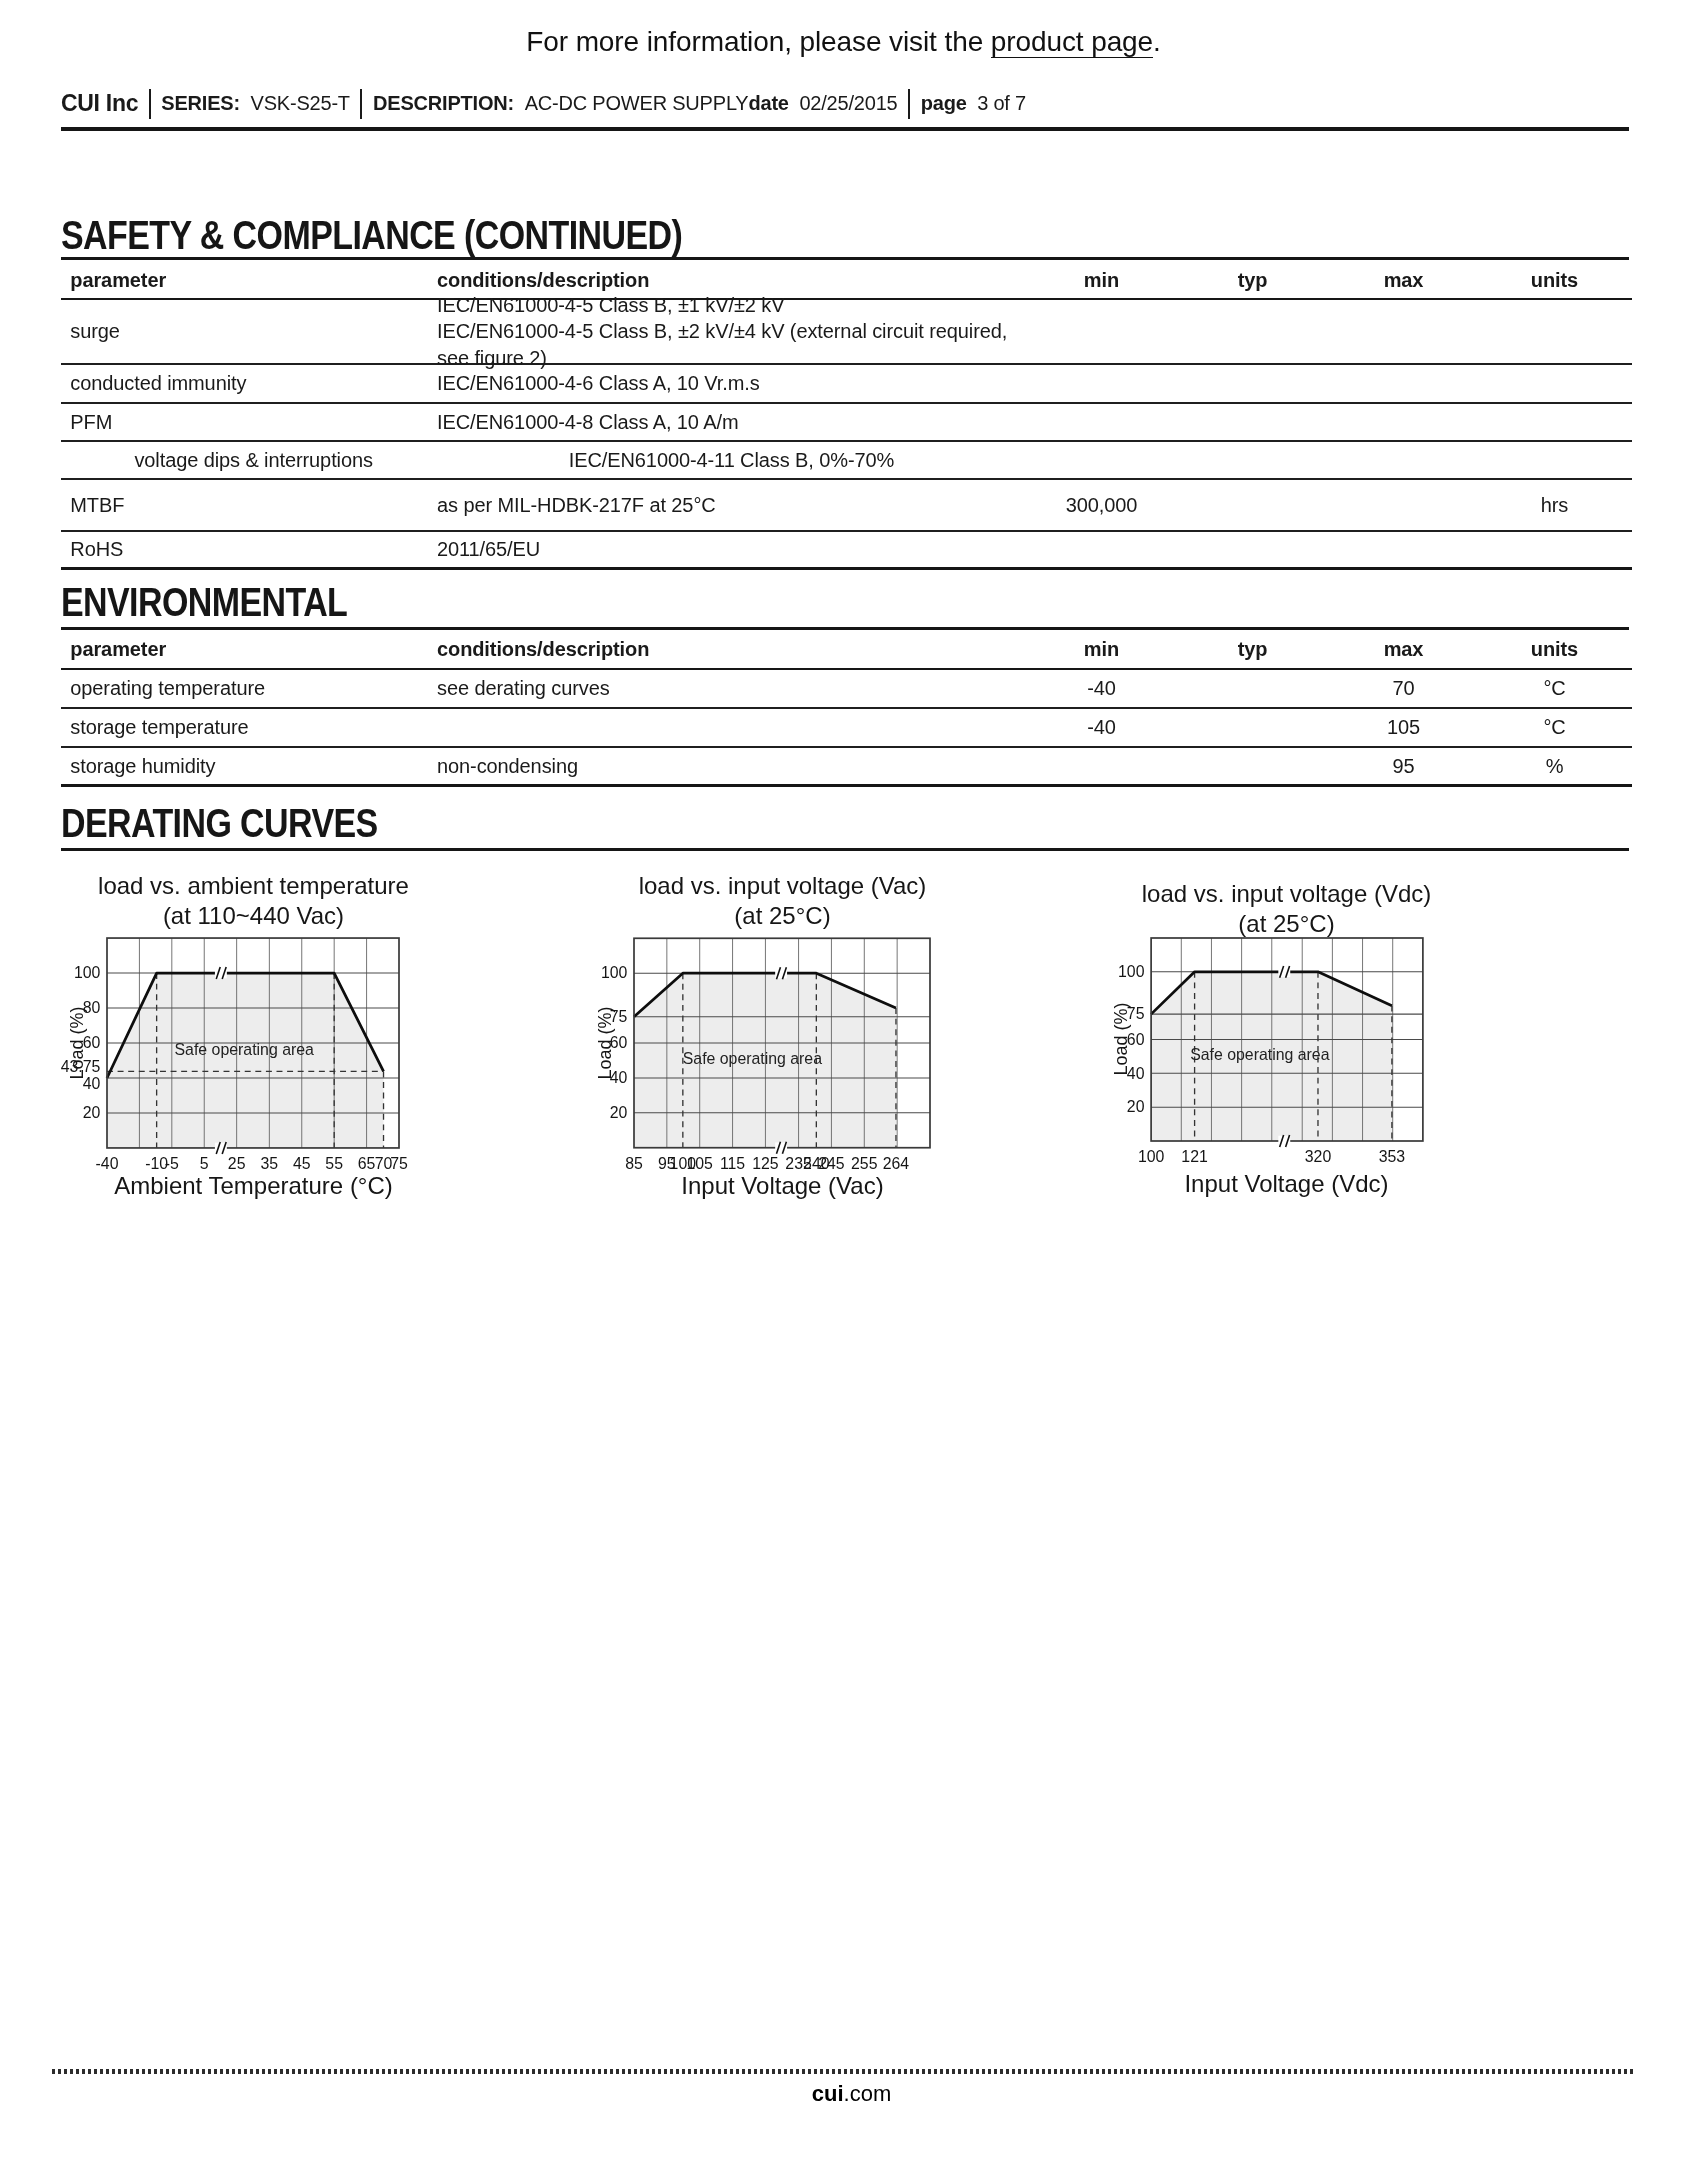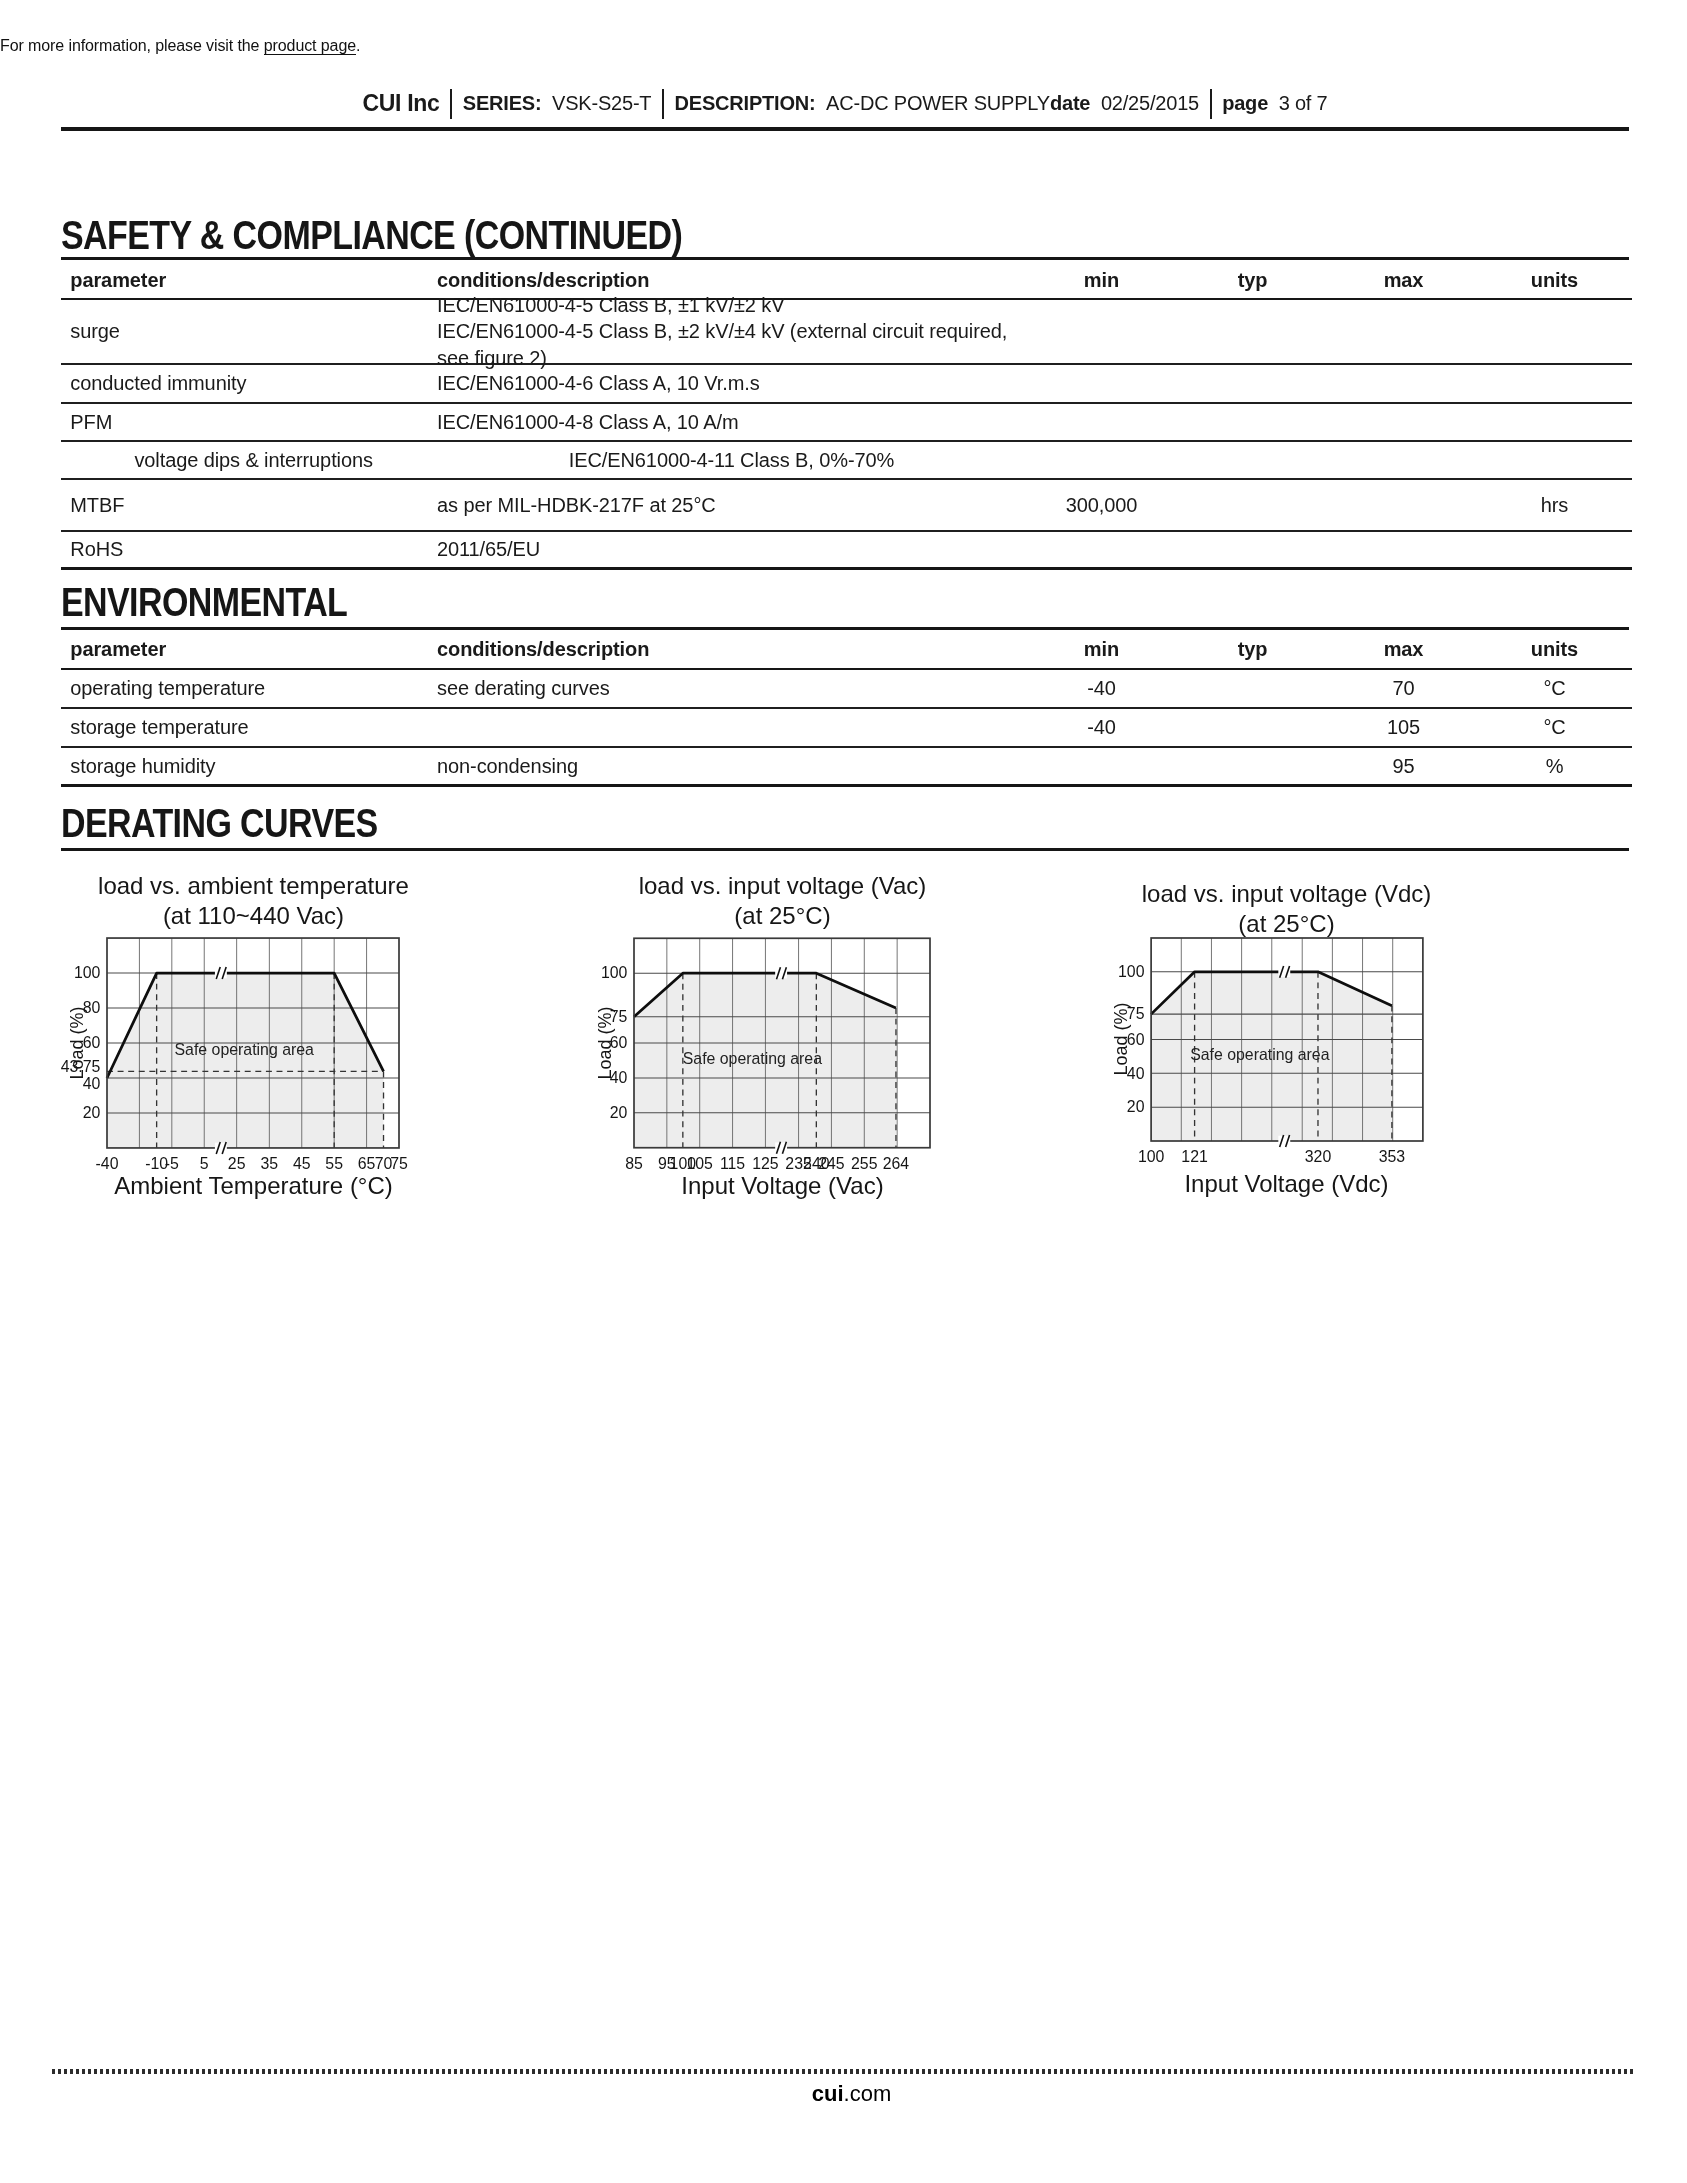--- a/index.html
+++ b/index.html
@@ -1,26 +1,26 @@
 <!DOCTYPE html>
 <html style="font-size:10.6px"><head>
 <meta charset="utf-8">
 <style>
   html,body{margin:0;padding:0;background:#ffffff;}
   #page{position:relative;width:1687px;height:2183px;background:#ffffff;
         font-family:"Liberation Sans",sans-serif;color:#1a1a1a;overflow:hidden;}
 
   
-  .top-note{position:absolute;top:37px;left:0;width:1687px;text-align:left;
-            font-size:16px;letter-spacing:-0.1px;color:#111;}
+  .top-note{position:absolute;top:26px;left:0;width:1687px;text-align:center;
+            font-size:28px;letter-spacing:-0.1px;color:#111;}
   .top-note a{color:#111;text-decoration:none;border-bottom:1.3px solid #111;}
 
   
   .hdr{position:absolute;top:85px;left:61px;width:1568px;height:37px;
-       display:flex;align-items:center;justify-content:center;}
+       display:flex;align-items:center;justify-content:flex-start;}
   .hgrp{display:flex;align-items:center;gap:10.6px;}
   .hsep{width:2px;height:30px;background:#1a1a1a;}
   .hco{font-size:23px;font-weight:bold;letter-spacing:-0.3px;}
   .hlbl{font-size:20px;font-weight:bold;letter-spacing:-0.2px;}
   .hval{font-size:20px;letter-spacing:-0.2px;}
   .rule-hdr{position:absolute;top:127px;left:61px;width:1568px;height:4px;background:#161616;}
 
   
   .sec-h{position:absolute;left:61px;font-size:40px;font-weight:bold;letter-spacing:-0.7px;
          transform:scaleX(0.85);transform-origin:left center;white-space:nowrap;color:#161616;}

